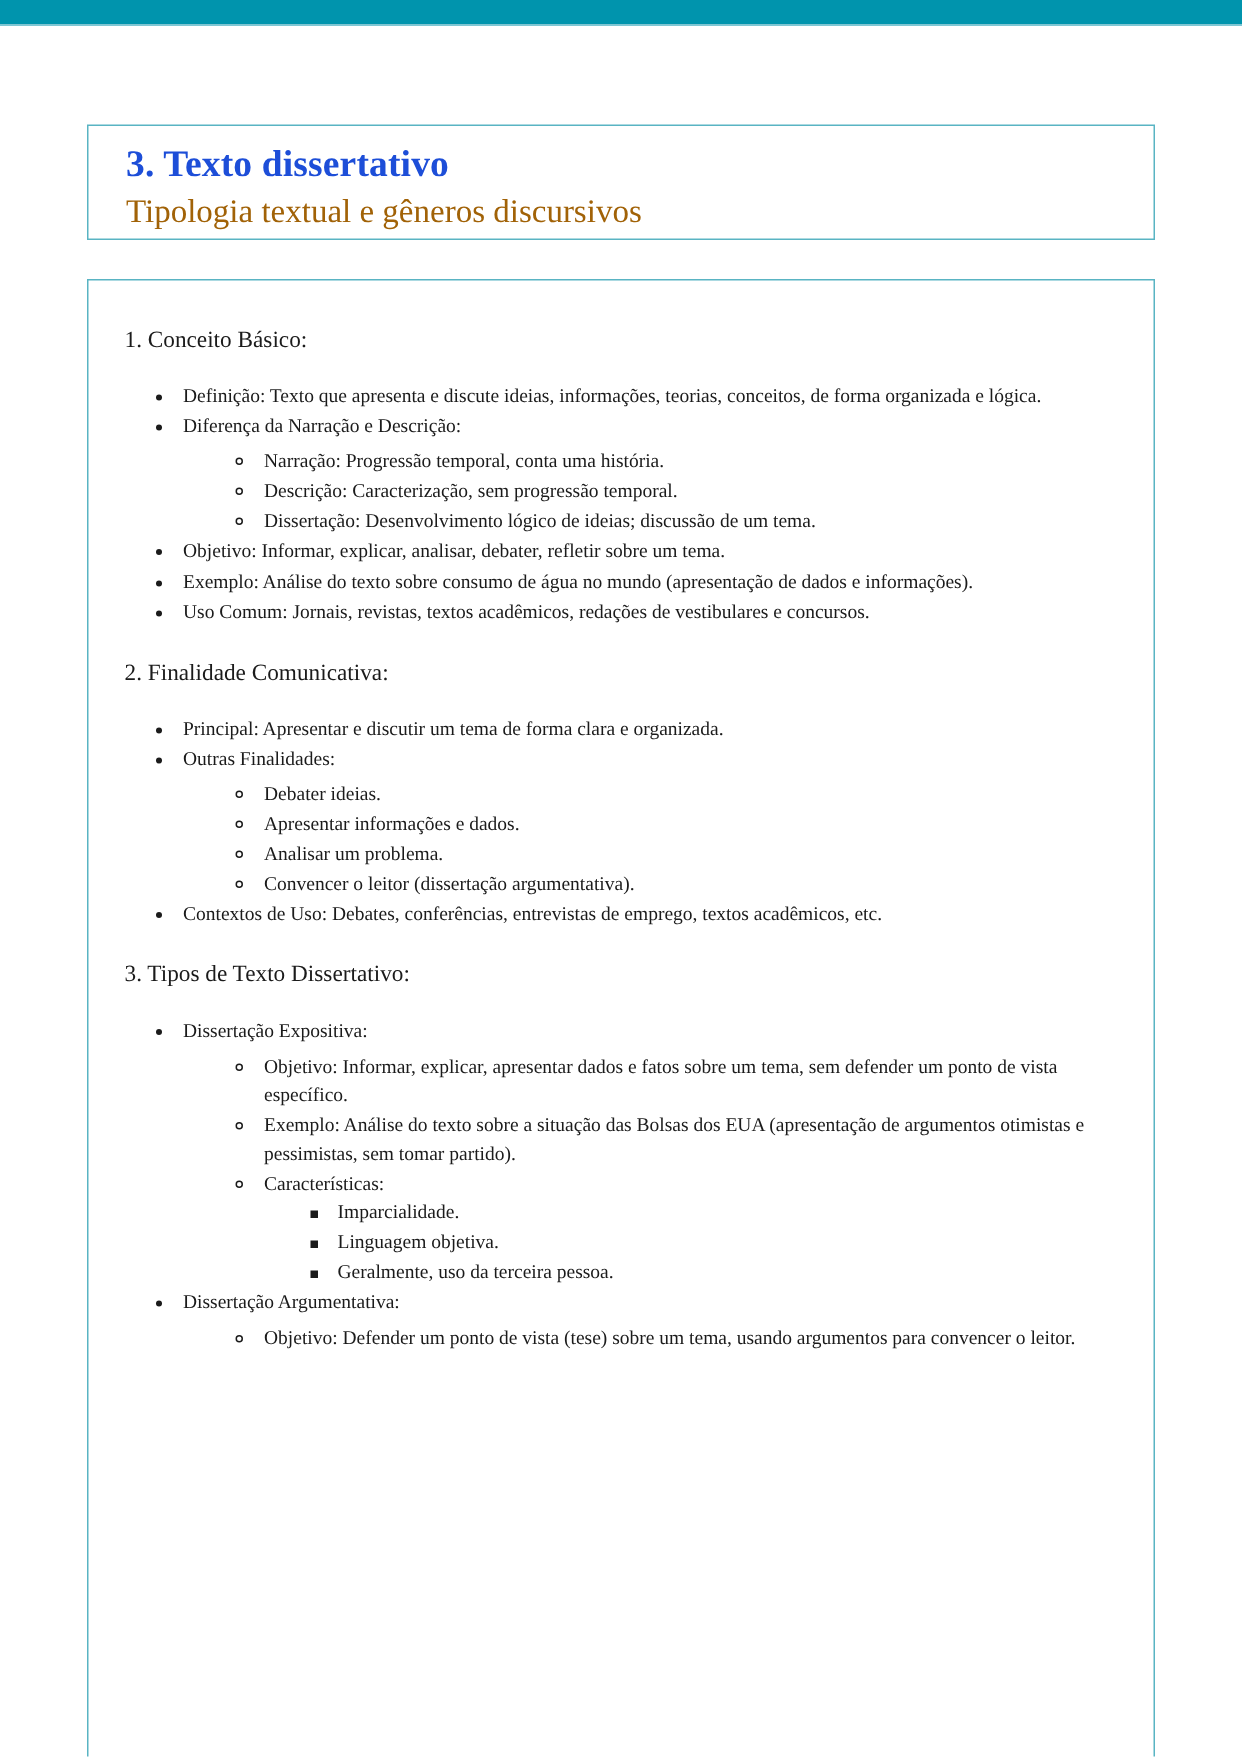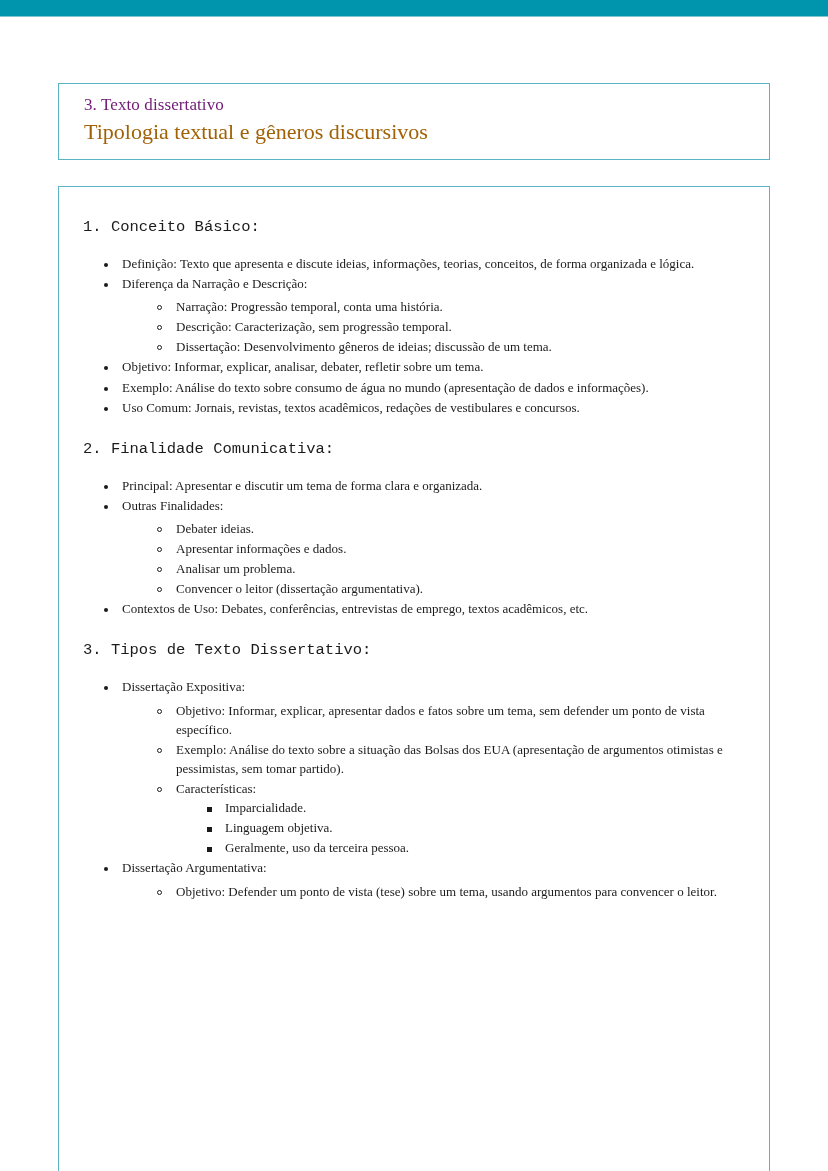--- a/index.html
+++ b/index.html
@@ -44,23 +44,23 @@
     width: 712px;
     height: 77px;
     box-sizing: border-box;
     border: 1.5px solid #59b4c3;
     background: #ffffff;
   }
   .header-inner {
     padding: 12px 0 0 25px;
   }
   .doc-title {
-    font-size: 17px;
-    font-weight: normal;
-    color: #701a75;
+    font-size: 25px;
+    font-weight: bold;
+    color: #1d4ed8;
     line-height: 1.1;
     letter-spacing: 0.1px;
     margin: 0;
   }
   .doc-subtitle {
     font-size: 22px;
     font-weight: normal;
     color: #a16207;
     line-height: 1.25;
     margin: 3px 0 0 0;
@@ -84,21 +84,20 @@
   }
 
   .section {
     margin-bottom: 4px;
   }
   .section-heading {
     font-size: 15.5px;
     line-height: 1.35;
     margin: 0 0 16px 0;
     color: #1b1b1b;
-    font-family: Liberation Mono, monospace;
   }
   .section + .section .section-heading {
     margin-top: 22px;
   }
 
   ul.lvl {
     list-style: none;
     margin: 0;
     padding: 0;
   }
@@ -163,21 +162,21 @@
 
   <div class="content-card">
     <div class="content-inner" id="content-root">
         <div class="section">
           <div class="section-heading">1. Conceito Básico:</div>
           <ul class="lvl lvl1">
             <li><span class="li-text">Definição: Texto que apresenta e discute ideias, informações, teorias, conceitos, de forma organizada e lógica.</span></li>
             <li><span class="li-text">Diferença da Narração e Descrição:</span><ul class="lvl lvl2">
                 <li><span class="li-text">Narração: Progressão temporal, conta uma história.</span></li>
                 <li><span class="li-text">Descrição: Caracterização, sem progressão temporal.</span></li>
-                <li><span class="li-text">Dissertação: Desenvolvimento gêneros de ideias; discussão de um tema.</span></li>
+                <li><span class="li-text">Dissertação: Desenvolvimento lógico de ideias; discussão de um tema.</span></li>
               </ul></li>
             <li><span class="li-text">Objetivo: Informar, explicar, analisar, debater, refletir sobre um tema.</span></li>
             <li><span class="li-text">Exemplo: Análise do texto sobre consumo de água no mundo (apresentação de dados e informações).</span></li>
             <li><span class="li-text">Uso Comum: Jornais, revistas, textos acadêmicos, redações de vestibulares e concursos.</span></li>
           </ul>
         </div>
         <div class="section">
           <div class="section-heading">2. Finalidade Comunicativa:</div>
           <ul class="lvl lvl1">
             <li><span class="li-text">Principal: Apresentar e discutir um tema de forma clara e organizada.</span></li>

